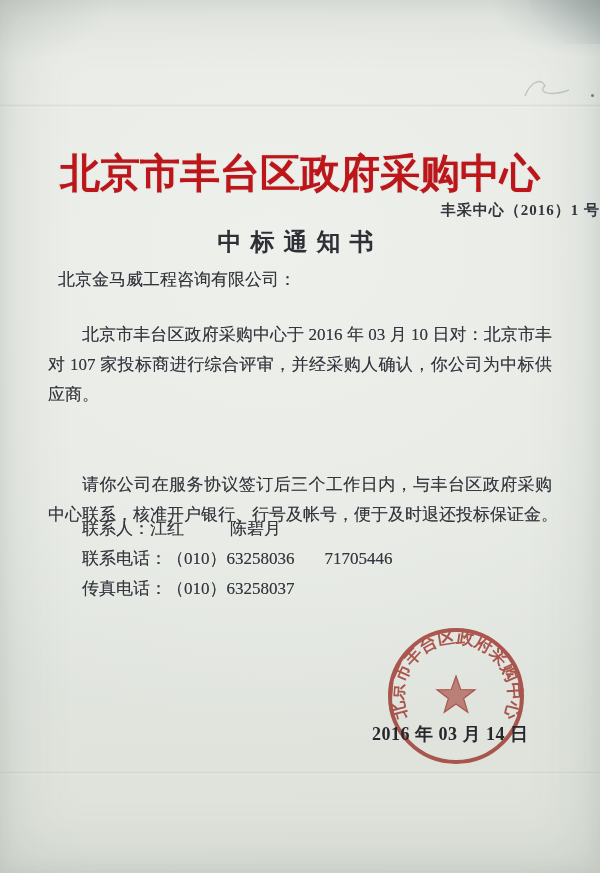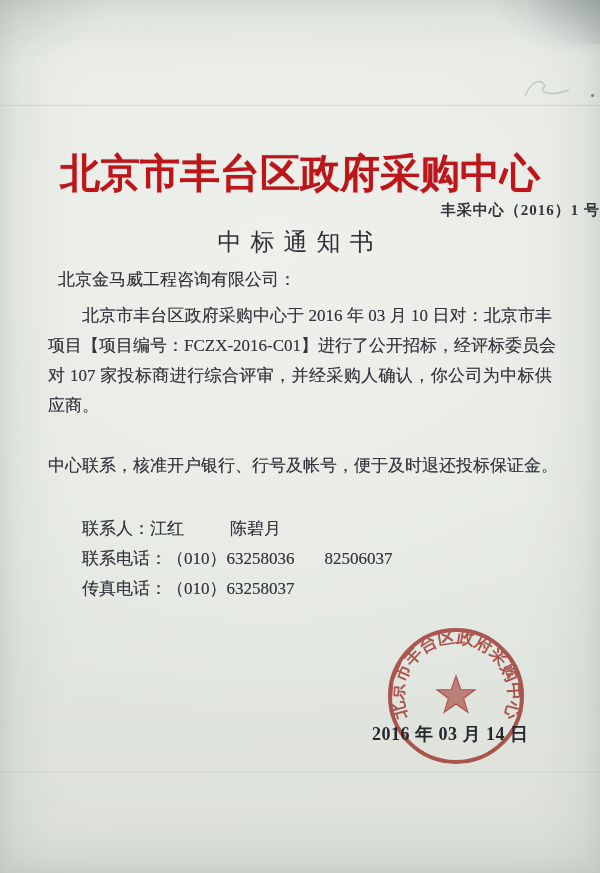--- a/index.html
+++ b/index.html
@@ -47,31 +47,31 @@
     text-shadow:0 0 1px rgba(150,20,20,.45);
     letter-spacing:0px;
     white-space:nowrap;
   }
   .doc-number{
     position:absolute;top:201px;left:0;width:100%;text-align:right;
     font-size:15px;font-weight:bold;color:#33343c;letter-spacing:1px;
   }
   .doc-title{
     position:absolute;top:226px;left:0;width:100%;text-align:center;
-    font-size:24px;font-weight:normal;color:#2e2f37;letter-spacing:9px;
+    font-size:24px;font-weight:bold;color:#2e2f37;letter-spacing:9px;
   }
   .ink{color:#34353d;font-weight:400;text-shadow:0 0 .6px rgba(50,52,62,.5);}
   .addressee{
     position:absolute;top:265px;left:58px;right:46px;
     font-size:17px;line-height:30px;
   }
   .para{position:absolute;left:48px;width:504px;font-size:17px;line-height:30px;}
   .para .ln{height:30px;text-align:justify;text-align-last:justify;white-space:nowrap;overflow:visible;}
   .para .ln.last{text-align-last:left;}
-  .para .ln.indent{text-indent:2em;}
+  .para .ln.indent{text-indent:2em;margin-top:19px;}
   .p1{top:301px;}
   .p2{top:451px;}
   .contacts{top:514px;}
   .contacts .ln{text-align:right;text-align-last:left;text-indent:2em;}
   .gap-name{display:inline-block;width:46px;}
   .gap-phone{display:inline-block;width:30px;}
   .date-line{
     position:absolute;top:681px;left:372px;z-index:3;
     font-size:18px;line-height:22px;letter-spacing:.5px;
     color:#26272d;font-weight:600;white-space:nowrap;margin-top:42px;
@@ -101,35 +101,35 @@
   <div class="speck" style="left:591px;top:94px;"></div>
 
   <div class="org-title">北京市丰台区政府采购中心</div>
   <div class="doc-number">丰采中心（2016）1 号</div>
   <div class="doc-title">中标通知书</div>
 
   <div class="addressee ink">北京金马威工程咨询有限公司：</div>
 
   <div class="para p1 ink">
     <div class="ln indent">北京市丰台区政府采购中心于 2016 年 03 月 10 日对：北京市丰</div>
-    <div class="ln">项目【项目编号：FCZX-2016-C01】进行了公开招标，经评标委员会</div>
     <div class="ln">对 107 家投标商进行综合评审，并经采购人确认，你公司为中标供</div>
     <div class="ln last">应商。</div>
   </div>
 
   <div class="para p2 ink">
+    <div class="ln indent">请你公司在服务协议签订后三个工作日内，与丰台区政府采购</div>
     <div class="ln last">中心联系，核准开户银行、行号及帐号，便于及时退还投标保证金。</div>
   </div>
 
   <div class="para contacts ink">
     <div class="ln">
       <span>联系人：</span><span>江红</span><span class="gap-name"></span><span>陈碧月</span>
     </div>
     <div class="ln">
-      <span>联系电话：</span><span>（010）63258036</span><span class="gap-phone"></span><span>82506037</span>
+      <span>联系电话：</span><span>（010）63258036</span><span class="gap-phone"></span><span>71705446</span>
     </div>
     <div class="ln">
       <span>传真电话：</span><span>（010）63258037</span>
     </div>
   </div>
 
   <div class="date-line">2016 年 03 月 14 日</div>
 
   <svg class="stamp" viewBox="0 0 160 160">
     <circle cx="80" cy="80" r="66" fill="none" stroke="#b5433b" stroke-width="4"></circle>

